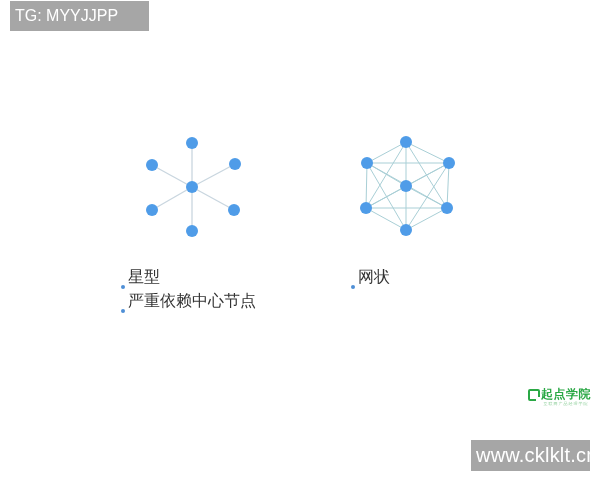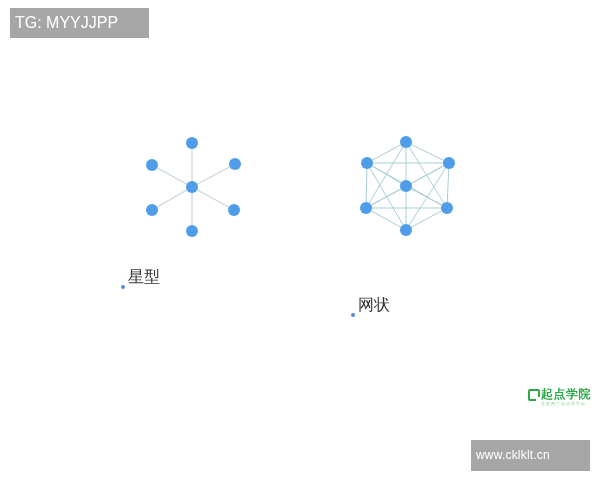--- a/index.html
+++ b/index.html
@@ -1,29 +1,29 @@
 <!DOCTYPE html>
 <html><head>
 <meta charset="utf-8">
 <style>
   html, body { margin:0; padding:0; }
   body { width:600px; height:480px; background:#ffffff; position:relative; overflow:hidden; font-family:"DejaVu Sans", sans-serif; }
   .wm { position:absolute; background:#a6a6a6; color:#ffffff; font-family:"Liberation Sans", sans-serif; }
-  .wm-top { left:10px; top:8px; width:139px; height:30px; font-size:16px; line-height:30px; padding-left:5px; box-sizing:border-box; }
-  .wm-bot { left:471px; top:440px; width:119px; height:31px; font-size:12px; line-height:30px; padding-left:5px; box-sizing:border-box; letter-spacing:0.2px; }
+  .wm-top { left:10px; top:1px; width:139px; height:30px; font-size:16px; line-height:30px; padding-left:5px; box-sizing:border-box; }
+  .wm-bot { left:471px; top:440px; width:119px; height:31px; font-size:20px; line-height:30px; padding-left:5px; box-sizing:border-box; letter-spacing:0.2px; }
   svg.diagram { position:absolute; left:0; top:0; }
   .caption { position:absolute; font-size:16px; color:#333333; line-height:24px; }
   .caption .item { display:flex; align-items:flex-end; white-space:nowrap; }
   .caption .dot { display:inline-block; width:4px; height:4px; border-radius:50%; background:#4f8fd6; margin-right:3px; margin-top:2px; }
   .cap-star { left:121px; top:265px; }
-  .cap-mesh { left:351px; top:265px;margin-top:28px; }
+  .cap-mesh { left:351px; top:265px; }
   .logo { position:absolute; left:528px; top:388px; display:flex; align-items:flex-start; }
   .logo-mark { width:12px; height:12px; border:2px solid #2aa845; box-sizing:border-box; border-radius:2px; position:relative; margin-top:1px; }
   .logo-mark::after { content:""; position:absolute; right:-3px; bottom:-3px; width:5px; height:5px; background:#fff; }
-  .logo-text { margin-left:1px; display:flex; flex-direction:column; }
+  .logo-text { margin-left:1px; display:flex; flex-direction:column;text-align:center; }
   .logo-name { font-size:12px; color:#2aa845; font-weight:bold; line-height:12px; letter-spacing:0.5px; }
   .logo-sub { font-size:4px; color:#8fcf9b; line-height:5px; margin-top:1px; letter-spacing:1px; }
 </style>
 </head>
 <body>
 
 <div class="wm wm-top">TG: MYYJJPP</div>
 
 <svg class="diagram" width="600" height="480">
 
@@ -82,20 +82,24 @@
       <circle cx="406" cy="230" r="6"></circle>
     </g>
   </g>
 </svg>
 
 <div class="caption cap-star">
   <div class="item">
     <span class="dot"></span>
     <span>星型</span>
   </div>
+  <div class="item">
+    <span class="dot"></span>
+    <span>严重依赖中心节点</span>
+  </div>
 </div>
 
 <div class="caption cap-mesh">
   <div class="item">
     <span class="dot"></span>
     <span>网状</span>
   </div>
 </div>
 
 <div class="logo">

